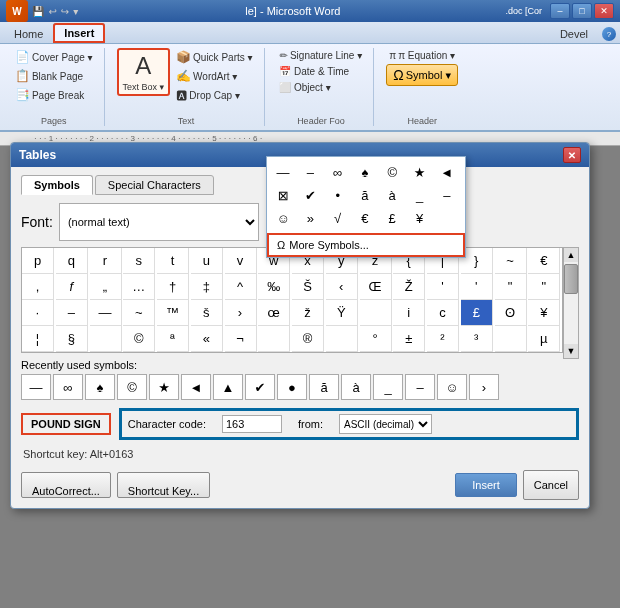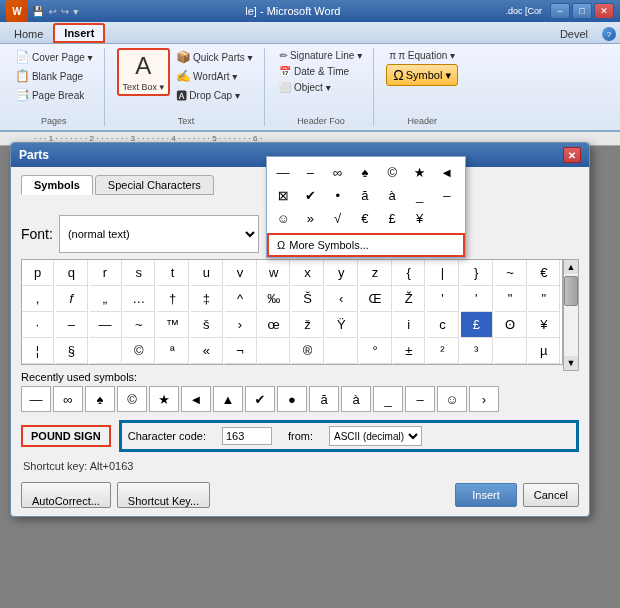--- a/index.html
+++ b/index.html
@@ -172,21 +172,21 @@
       border: 1px solid #a02020;
       border-radius: 2px;
       color: white; font-size: 10px;
       display: flex; align-items: center; justify-content: center;
       cursor: pointer;
     }
     .dialog-body { padding: 8px 10px; }
 
     
     .dialog-tabs {
-      display: flex; gap: 0; margin-bottom: 20px;
+      display: flex; gap: 0; margin-bottom: 8px;
     }
     .dialog-tab {
       padding: 3px 12px;
       font-size: 11px; cursor: pointer;
       border: 1px solid #aaa;
       background: #e8e8e8;
       border-radius: 3px 3px 0 0;
       margin-right: 2px;
     }
     .dialog-tab.active {
@@ -270,21 +270,21 @@
       min-width: 80px;
     }
     .char-code-area {
       display: flex; align-items: center; gap: 16px;
       border: 3px solid #0369a1;
       padding: 3px 6px;
       flex: 1;
     }
     .char-code-label { font-size: 11px; }
     .char-code-input {
-      width: 50px; height: 18px;
+      width: 60px; height: 18px;
       border: 1px solid #aaa; font-size: 11px;
       padding: 0 3px;
     }
     .from-label { font-size: 11px; }
     .from-select {
       height: 20px; border: 1px solid #aaa;
       font-size: 10px; background: white;
     }
     .shortcut-key-text { font-size: 11px; color: #333; }
 
@@ -301,21 +301,21 @@
     }
 
     .btn-insert {
       height: 24px; padding: 0 16px;
       border: 1px solid #4a7ab5;
       background: linear-gradient(to bottom, #6a9fd8, #4a7ab5);
       color: white; font-size: 11px; cursor: pointer; border-radius: 2px;
       margin-left: auto;
     }
     .btn-cancel {
-      height: 24px; padding: 0 10px;
+      height: 30px; padding: 0 10px;
       border: 1px solid #888;
       background: linear-gradient(to bottom, #f8f8f8, #e0e0e0);
       font-size: 11px; cursor: pointer; border-radius: 2px;
     }
 
     
     .ruler {
       background: #e8e8e8;
       height: 14px;
       border-bottom: 1px solid #aaa;
@@ -485,21 +485,21 @@
   </div>
 
   <div class="page-content">
 
     <div class="ruler">
       <span style="margin-left:30px;">· · · 1 · · · · · · · 2 · · · · · · · 3 · · · · · · · 4 · · · · · · · 5 · · · · · · · 6 ·</span>
     </div>
 
     <div class="dialog-overlay">
       <div class="dialog-title-bar">
-        <span>Parts</span>
+        <span>Tables</span>
         <div class="dialog-close-btn">✕</div>
       </div>
       <div class="dialog-body">
 
         <div class="dialog-tabs">
           <div class="dialog-tab active">Symbols</div>
           <div class="dialog-tab">Special Characters</div>
         </div>
 
         <div class="font-row">

